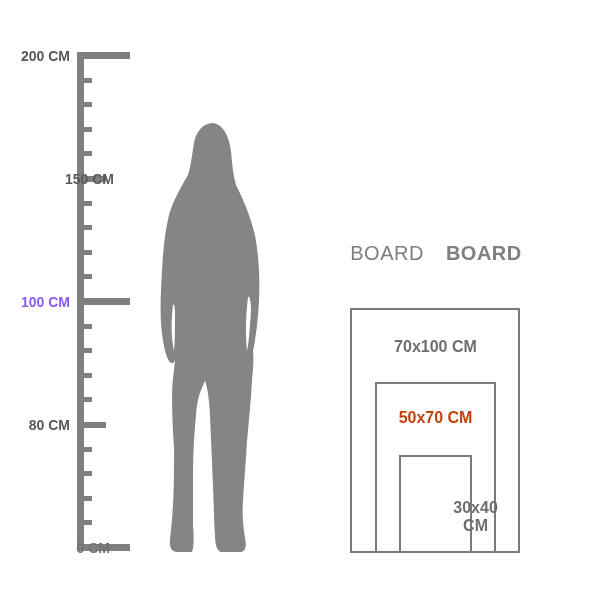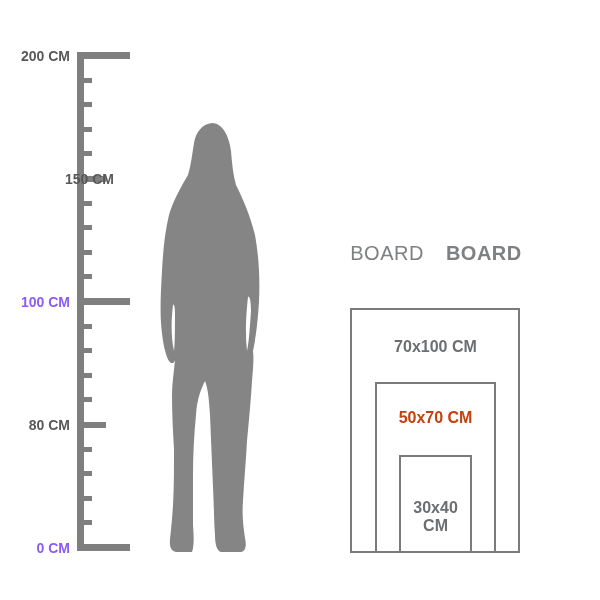--- a/index.html
+++ b/index.html
@@ -54,21 +54,21 @@
       <div class="ruler-tick" style="left: 77px; top: 421.5px; width: 29px; height: 6px; background: rgb(127, 127, 127);"></div>
       <div class="ruler-tick" style="left: 77px; top: 446.6px; width: 15px; height: 5px; background: rgb(127, 127, 127);"></div>
       <div class="ruler-tick" style="left: 77px; top: 471.2px; width: 15px; height: 5px; background: rgb(127, 127, 127);"></div>
       <div class="ruler-tick" style="left: 77px; top: 495.8px; width: 15px; height: 5px; background: rgb(127, 127, 127);"></div>
       <div class="ruler-tick" style="left: 77px; top: 520.4px; width: 15px; height: 5px; background: rgb(127, 127, 127);"></div>
       <div class="ruler-tick" style="left: 77px; top: 544px; width: 53px; height: 7px; background: rgb(127, 127, 127);"></div>
       <div class="ruler-label" style="top: 46.5px; color: rgb(87, 88, 90);">200 CM</div>
       <div class="ruler-label" style="top: 169.5px; color: rgb(87, 88, 90); padding-left: 44px;">150 CM</div>
       <div class="ruler-label" style="top: 292.5px; color: #8b5cf6;">100 CM</div>
       <div class="ruler-label" style="top: 415.5px; color: rgb(87, 88, 90);">80 CM</div>
-      <div class="ruler-label" style="top: 538.5px; color: #8b5cf6;">0 CM</div>
+      <div class="ruler-label" style="top: 538.5px; color: #737373; margin-left: 40px;">0 CM</div>
     </div>
 
   <svg class="figure-svg" width="126" height="430" viewBox="0 0 126 430" aria-hidden="true">
     <path id="figure-path" fill-rule="evenodd" d="
       M64,0
       C55,1 48,8 46,20
       C44,32 43,42 40,52
       C33,64 25,78 21,92
       C17,108 15,128 14,148
       C13,166 12,184 13,200
@@ -108,17 +108,17 @@
       <span>BOARD</span><span class="bold">BOARD</span>
     </div>
 
   <div class="poster-rect" style="left: 350.4px; top: 308px; width: 170.1px; height: 245px; border-color: rgb(122, 123, 125);">
         <div class="poster-size-label" style="top: 28px; color: rgb(109, 110, 112);">70x100 CM</div>
       </div>
       <div class="poster-rect" style="left: 374.8px; top: 381.5px; width: 121.5px; height: 171.5px; border-color: rgb(122, 123, 125);">
         <div class="poster-size-label" style="top: 25px; color: #c2410c;">50x70 CM</div>
       </div>
       <div class="poster-rect" style="left: 399.1px; top: 455px; width: 72.9px; height: 98px; border-color: rgb(122, 123, 125);">
-        <div class="poster-size-label" style="top: 42px; color: rgb(109, 110, 112);">30x40 CM</div>
+        <div class="poster-size-label" style="top: 42px; color: rgb(109, 110, 112); padding-left: 40px;">30x40 CM</div>
       </div>
     </div>
 
 </div>
 
 </body></html>

